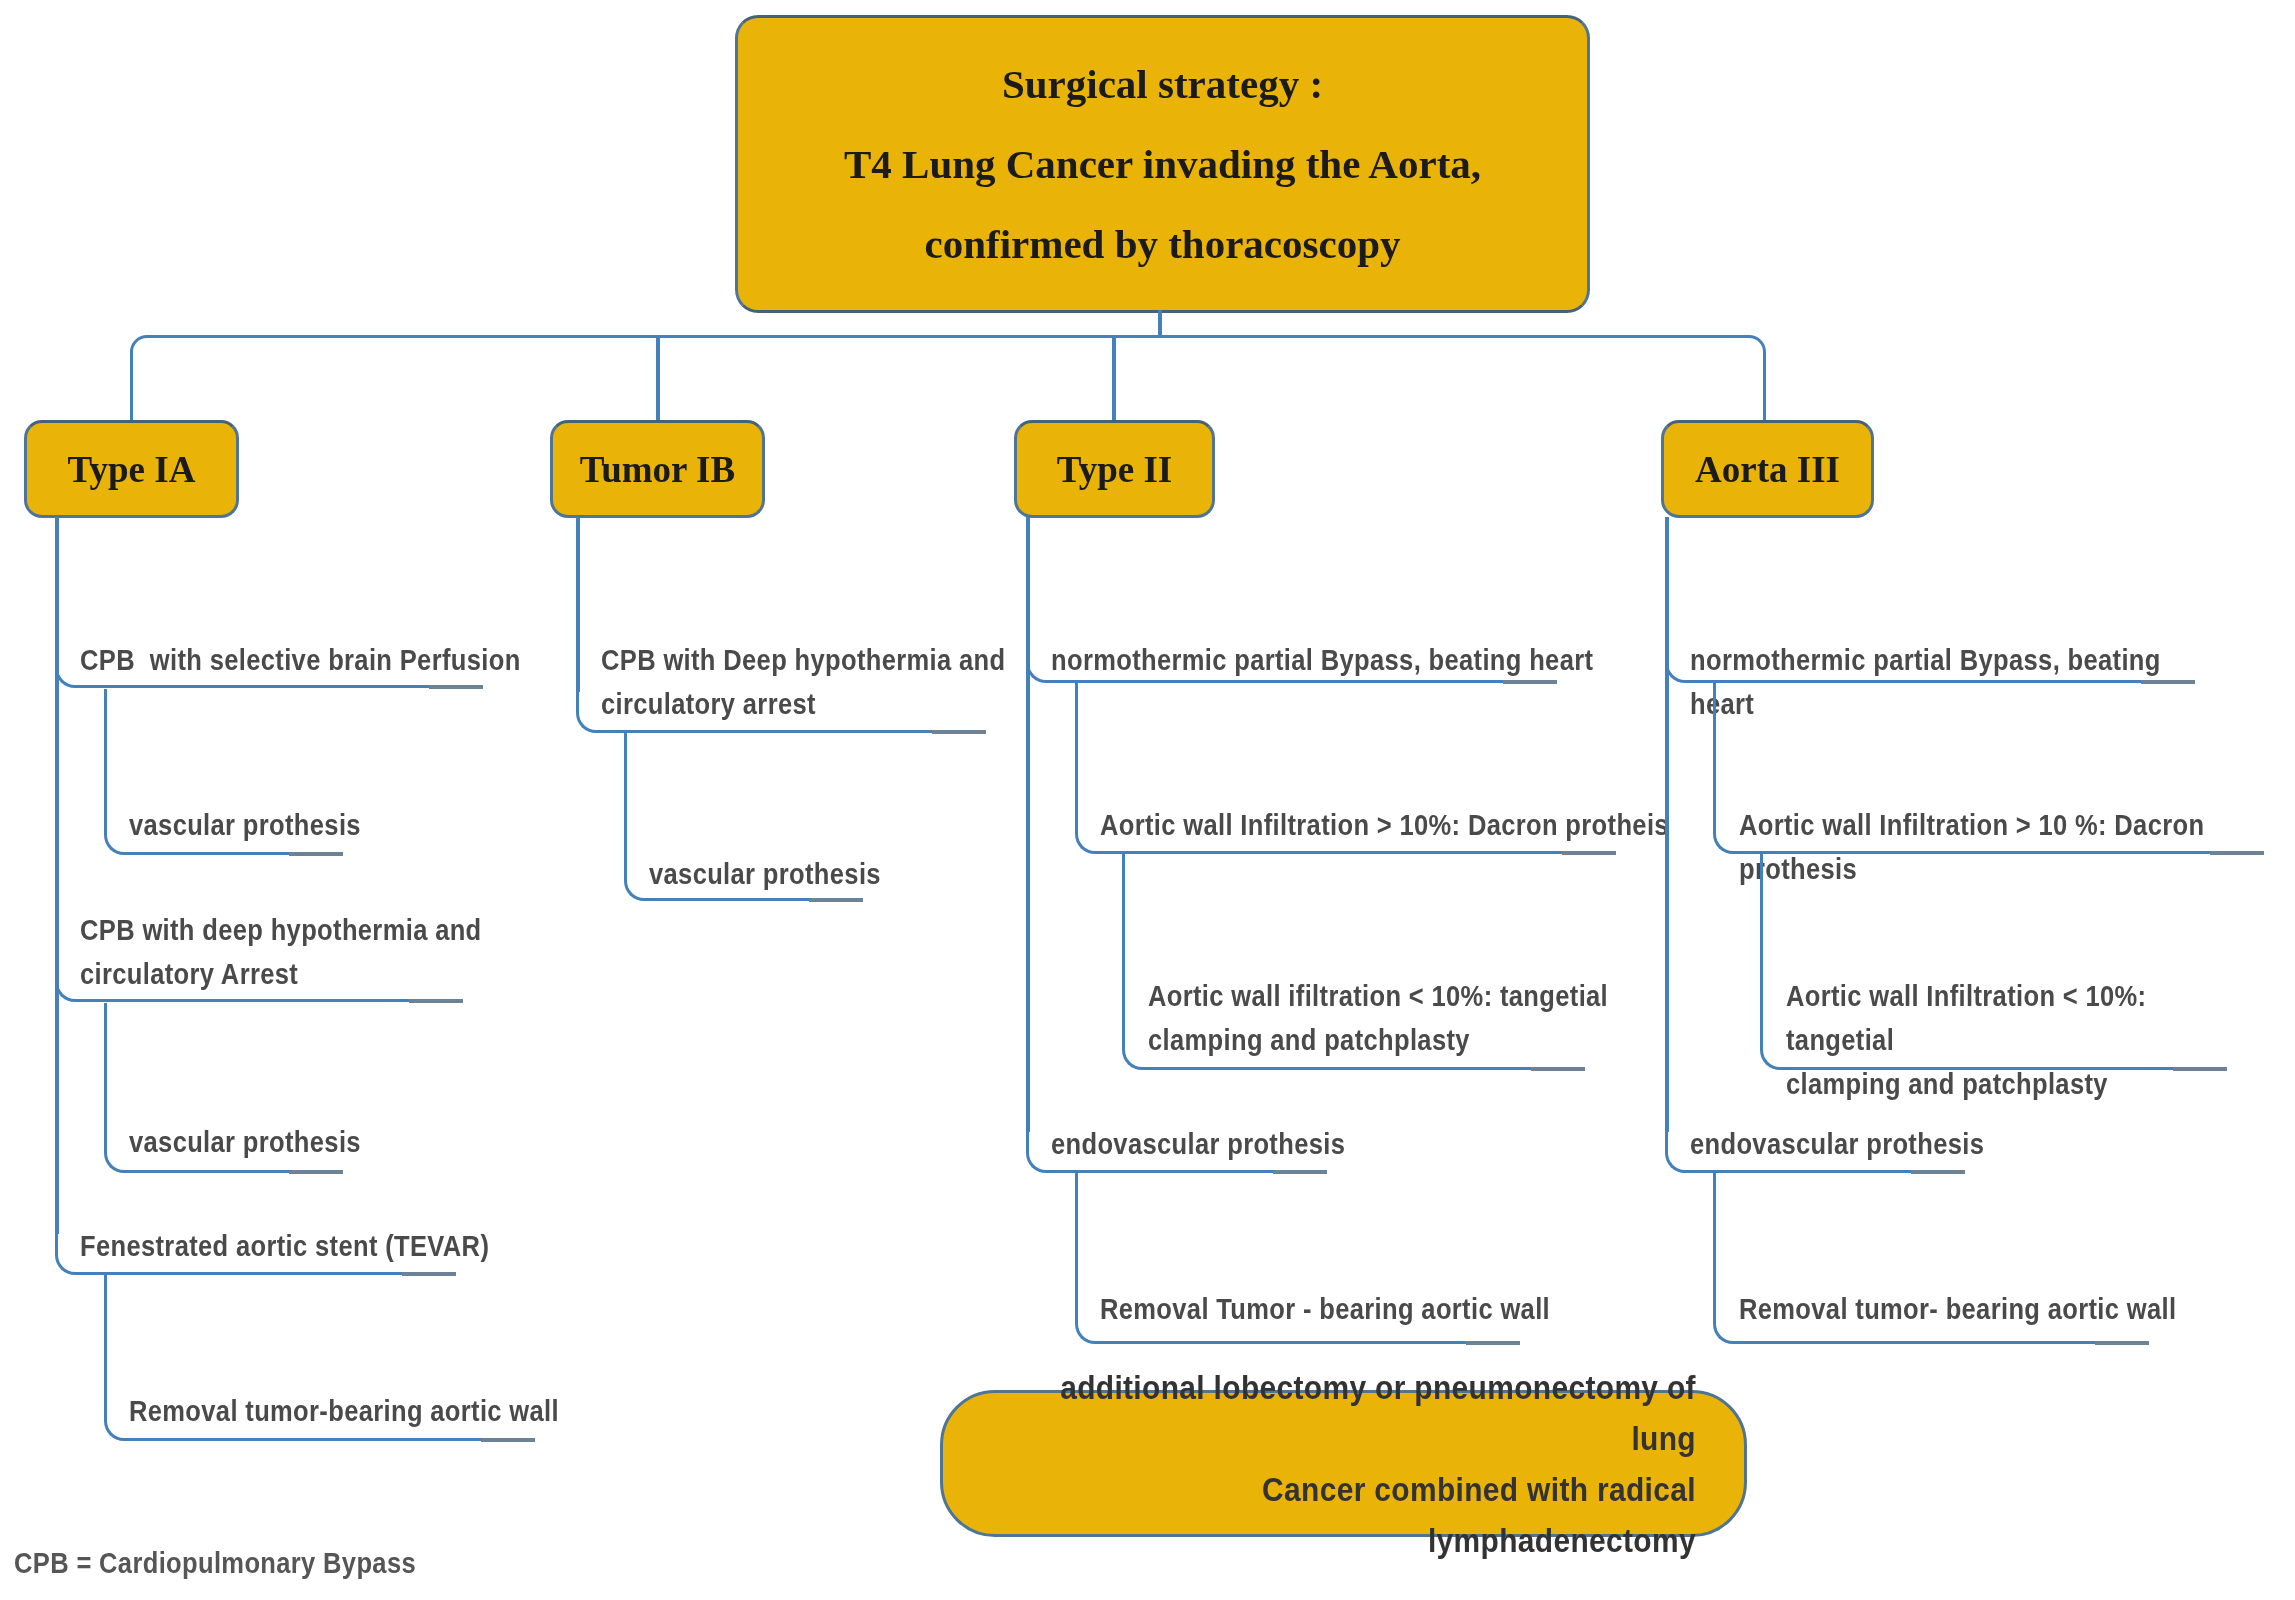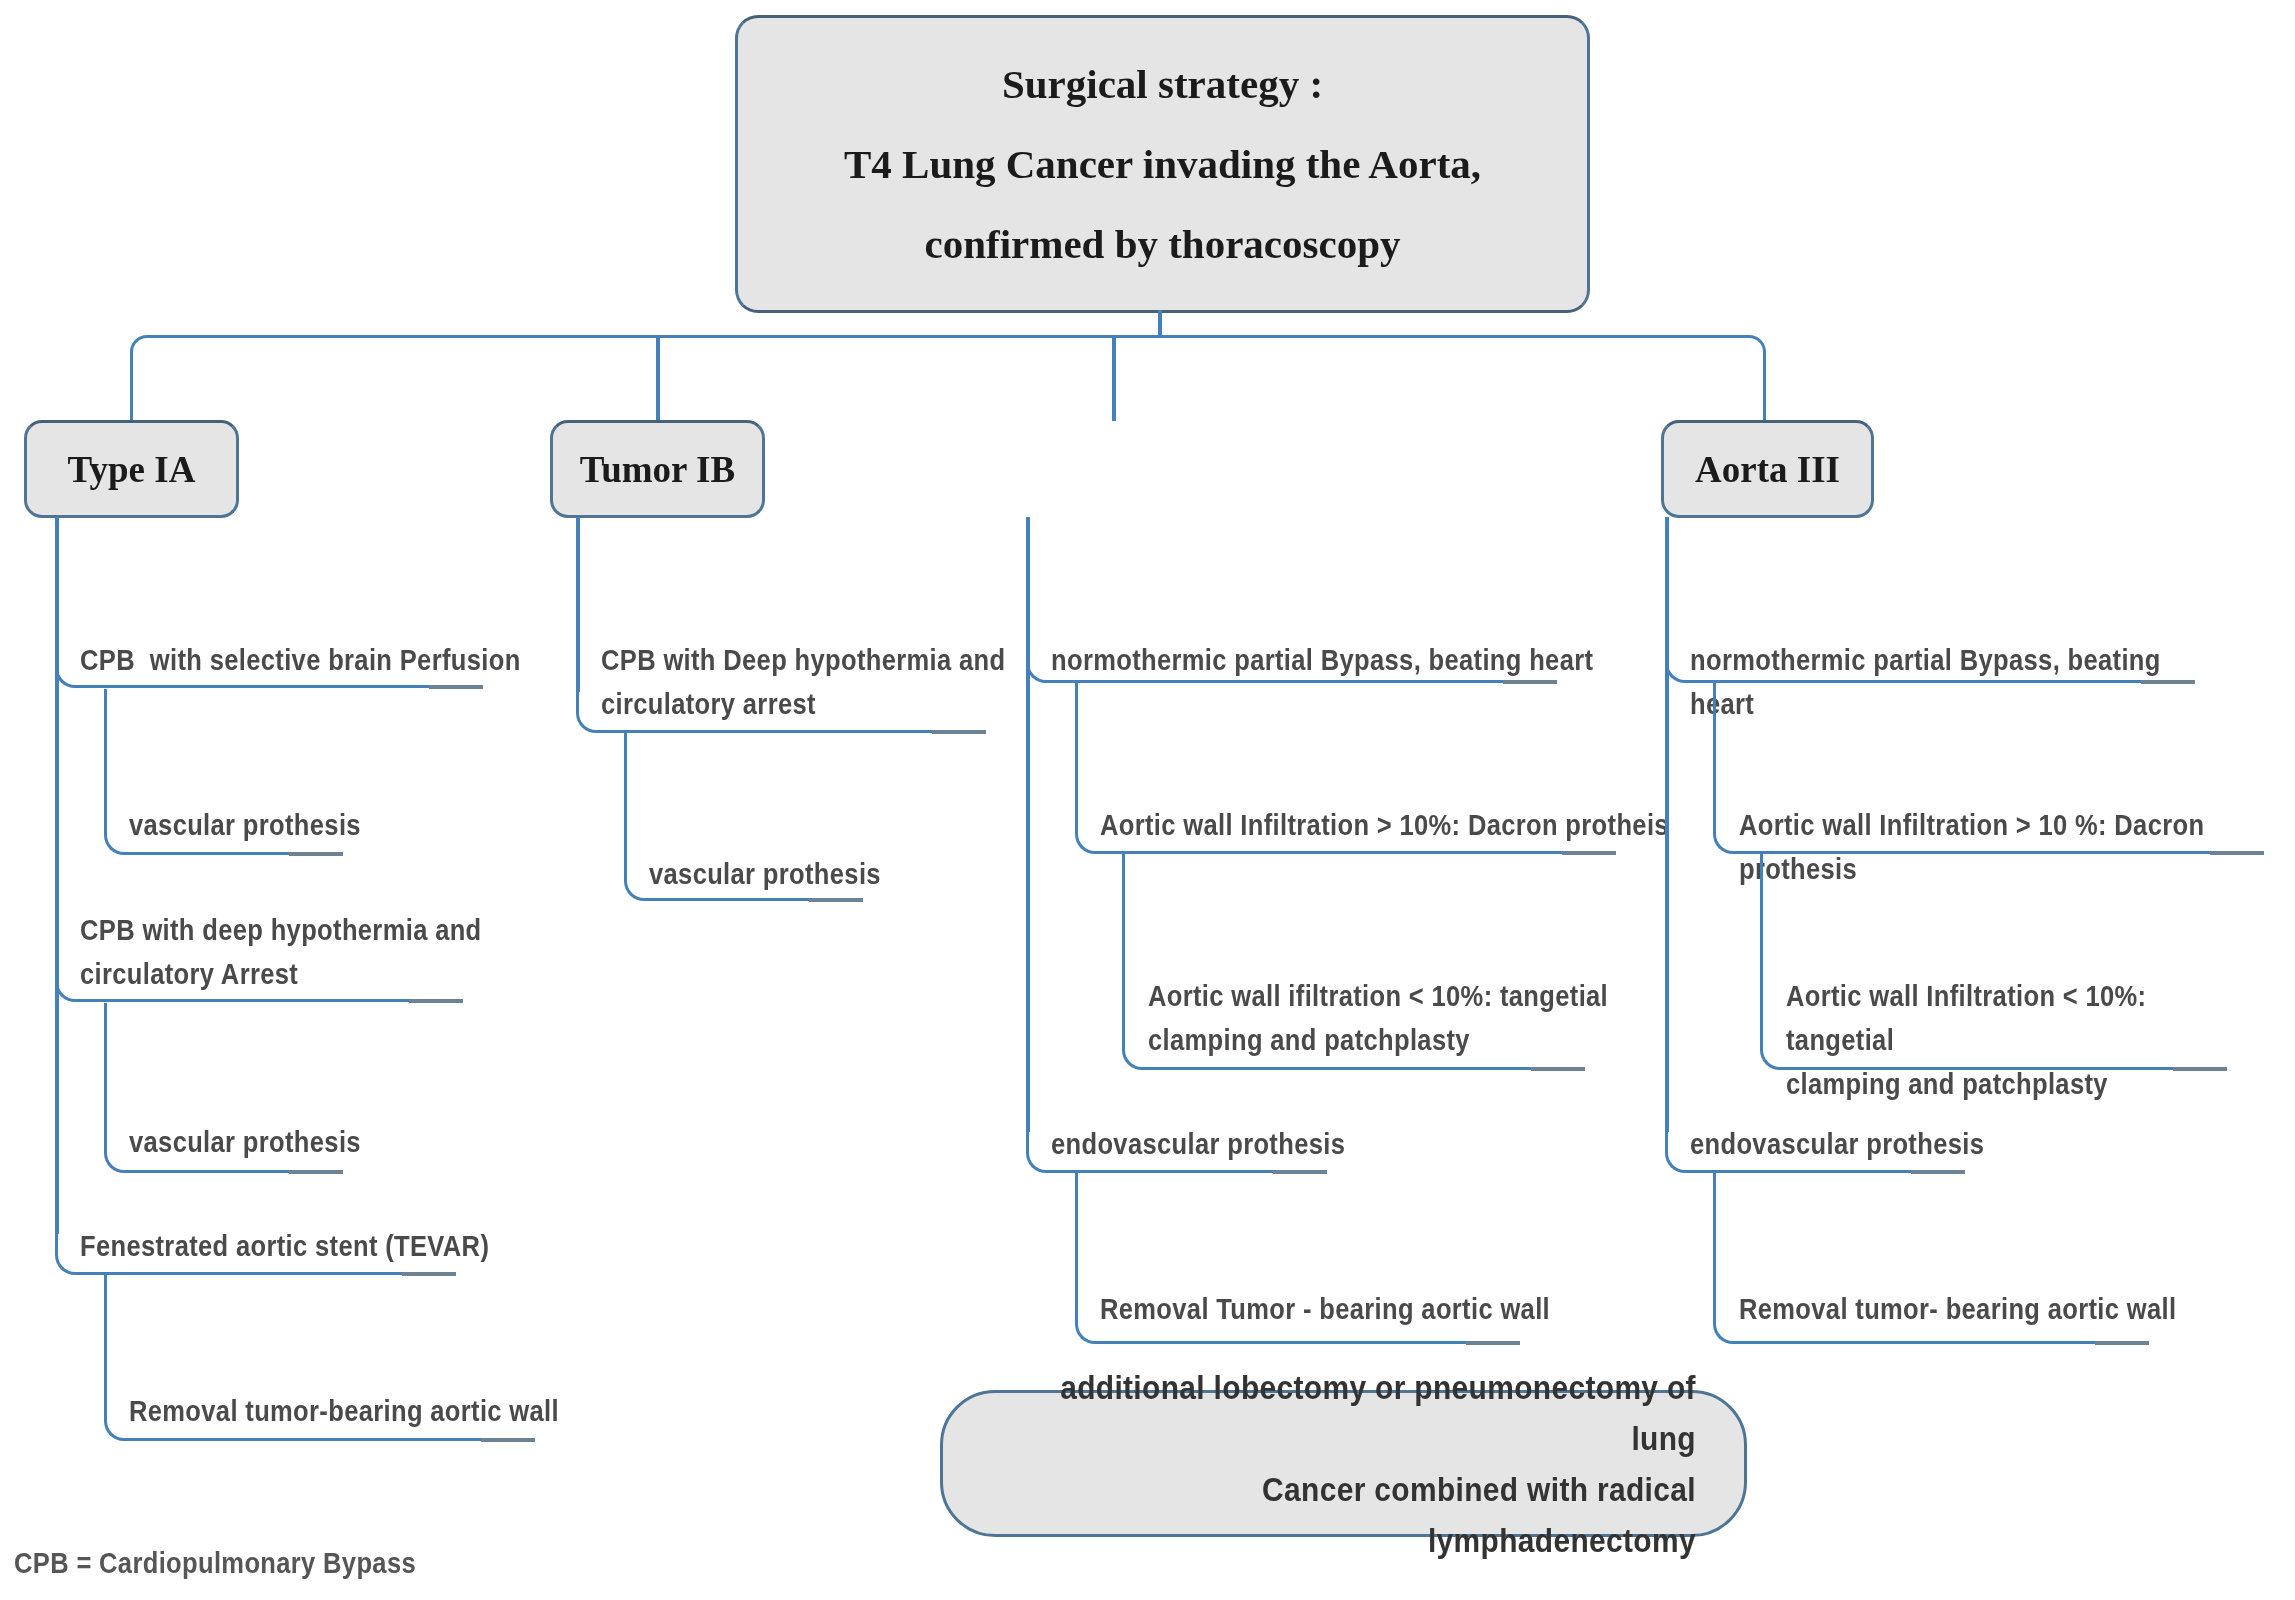--- a/index.html
+++ b/index.html
@@ -1,20 +1,20 @@
 <!DOCTYPE html>
 <html style="font-size:12.3px"><head>
 <meta charset="utf-8">
 <style>
   html,body{margin:0;padding:0;background:#ffffff;}
   .canvas{position:relative;width:2295px;height:1600px;background:#ffffff;overflow:hidden;
           font-family:"Liberation Sans",sans-serif;}
 
   
-  .node-box{position:absolute;background:#e5e5e5;border:3.1px solid #4e7596;
+  .node-box{position:absolute;background:#eab308;border:3.1px solid #4e7596;
             display:flex;align-items:center;justify-content:center;text-align:center;
             font-family:"Liberation Serif","DejaVu Serif",serif;font-weight:bold;color:#1b1b1b;
             box-sizing:border-box;}
   .root-box{border-radius:23px;border-width:3.8px;border-top-color:#44627c;border-bottom-color:#44627c;
             font-size:41px;line-height:80px;}
   .type-box{border-radius:18px;font-size:37px;border-top-color:#44627c;}
   .end-box{border-radius:55px;border-width:3.8px;text-align:right;}
   .end-box .inner{font-family:"Liberation Sans",sans-serif;font-weight:bold;color:#333333;
                   font-size:34px;line-height:51px;white-space:pre-wrap;
                   transform:scaleX(.88);transform-origin:center center;letter-spacing:0.4px;}
@@ -50,20 +50,23 @@
   <div class="vline" style="left:1158px;top:310px;height:26px;"></div>
   <div class="top-connector" style="left:130px;top:335px;width:1636px;height:86px;"></div>
   <div class="vline" style="left:656px;top:338px;height:83px;"></div>
   <div class="vline" style="left:1112px;top:338px;height:83px;"></div>
 
   <div class="node-box type-box" style="left:24px;top:420px;width:215px;height:98px;">
     <span>Type IA</span>
   </div>
   <div class="node-box type-box" style="left:550px;top:420px;width:215px;height:98px;">
     <span>Tumor IB</span>
+  </div>
+  <div class="node-box type-box" style="left:1014px;top:420px;width:201px;height:98px;">
+    <span>Type II</span>
   </div>
   <div class="node-box type-box" style="left:1661px;top:420px;width:213px;height:98px;">
     <span>Aorta III</span>
   </div>
 
   <div class="vline" style="left:55px;top:517px;height:717px;"></div>
 
   <div class="lineL" style="left:55px;top:644px;width:427px;height:44px;"></div>
   <div class="branch-label" style="left:80px;top:638px;">CPB  with selective brain Perfusion</div>
 

